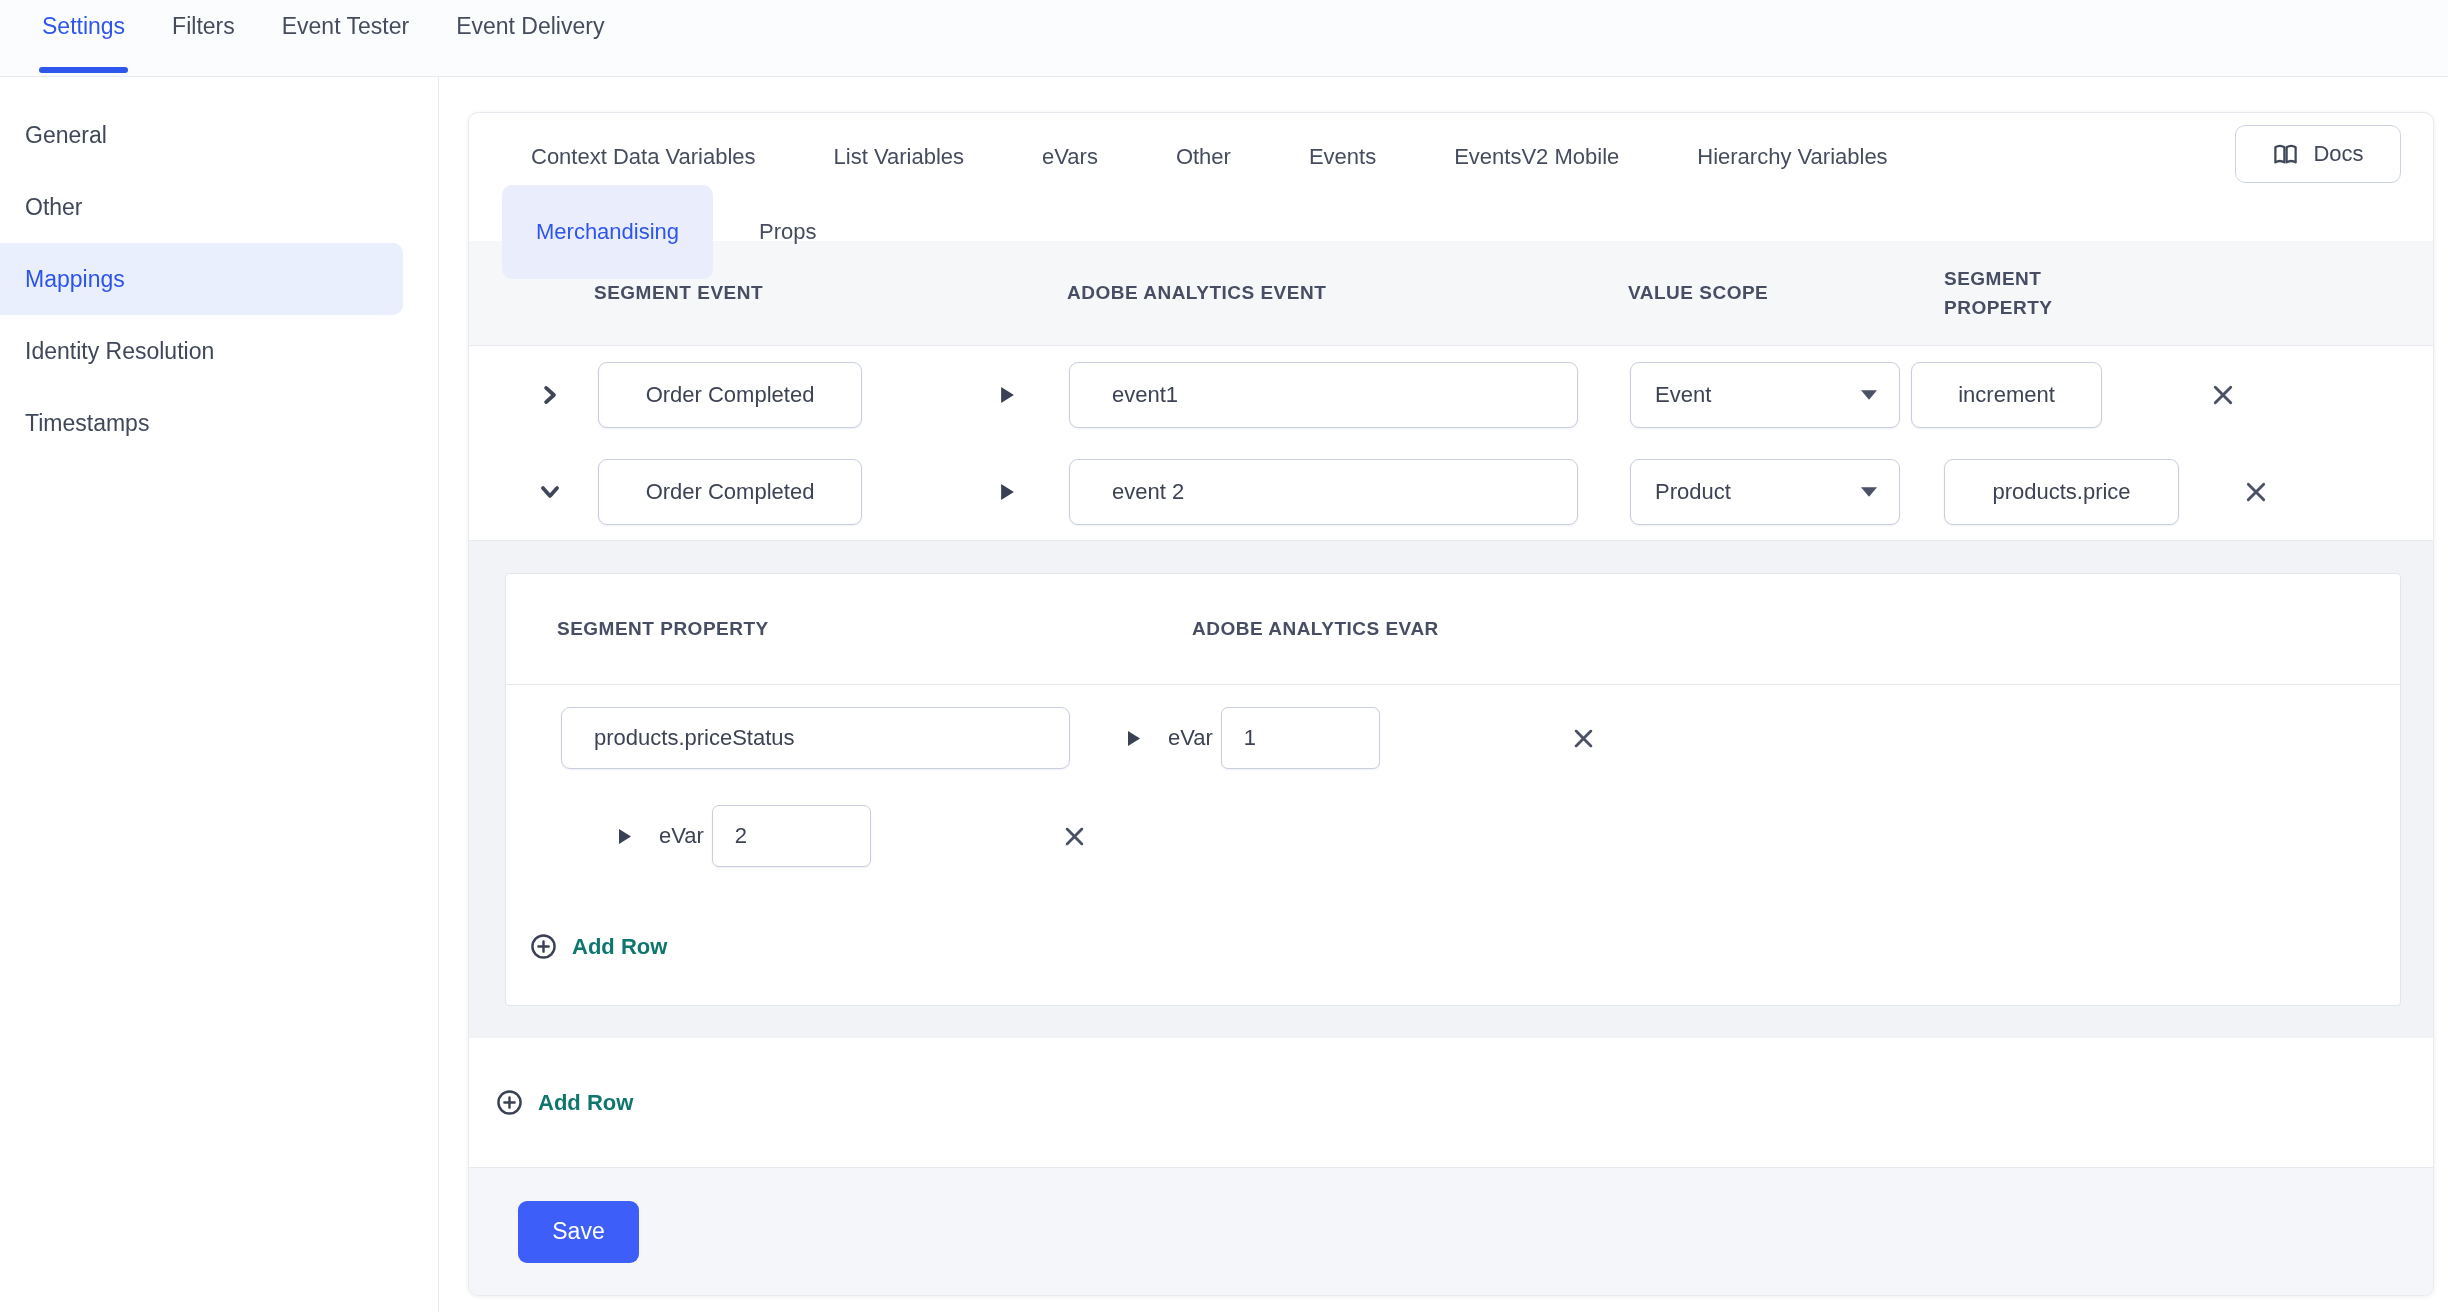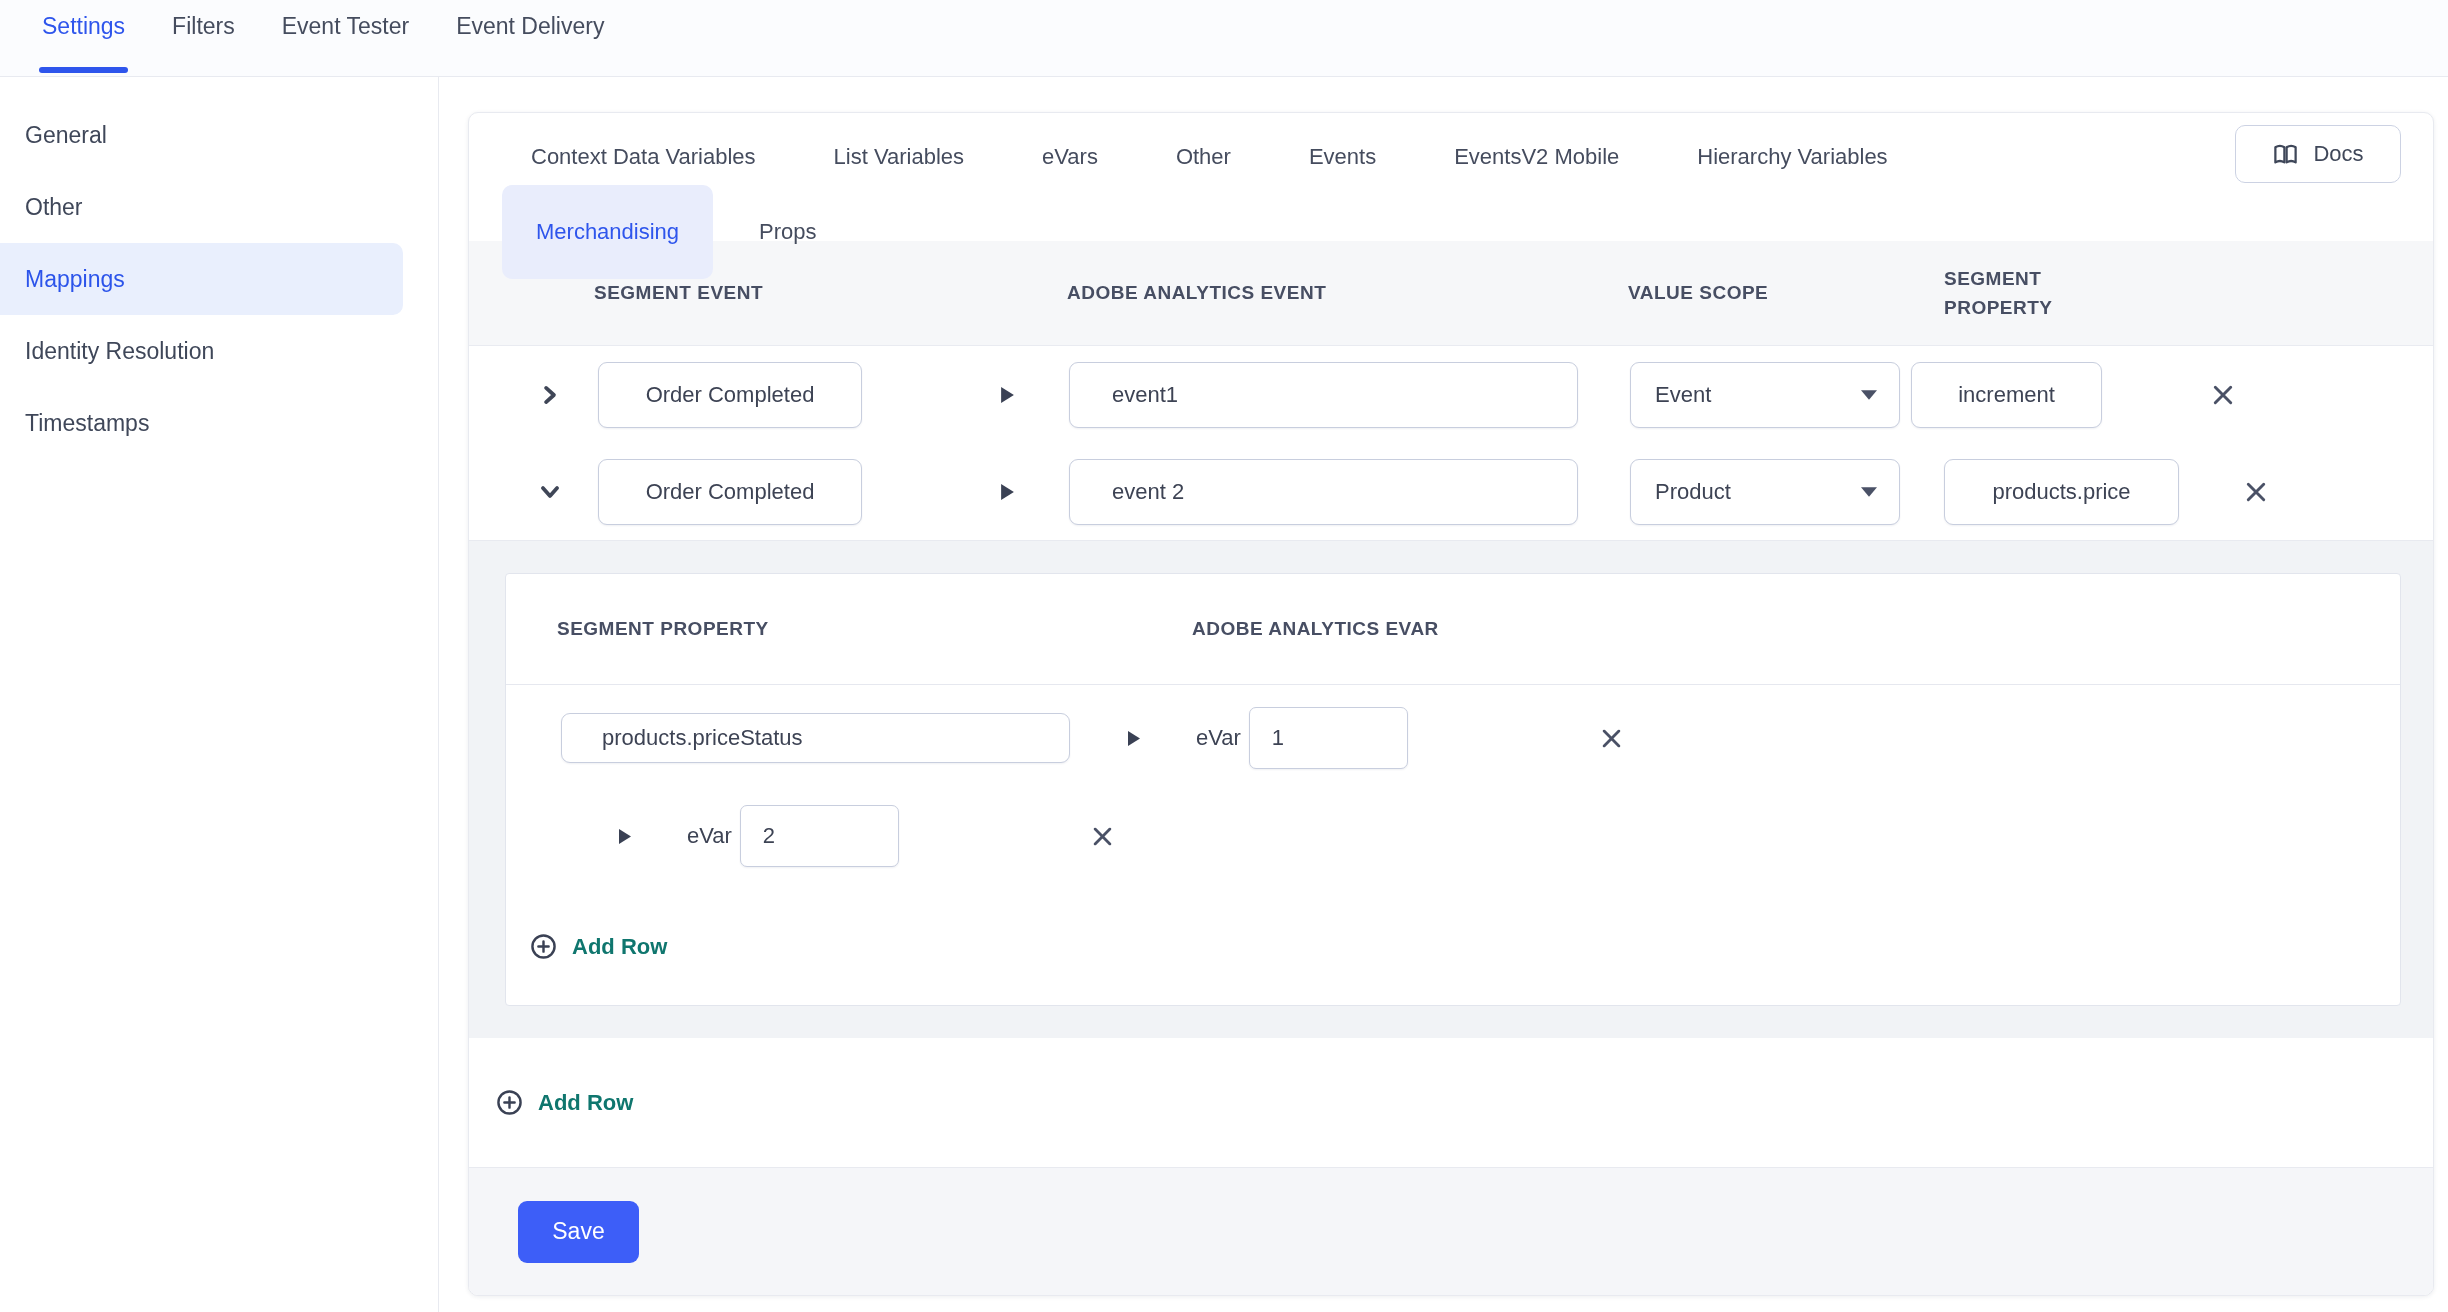--- a/index.html
+++ b/index.html
@@ -69,23 +69,23 @@
 
   
   .expanded { height:498px; background:#f1f3f6; border-top:1px solid #e8eaf0; padding:32px 0 0 36px; }
   .subcard { width:1896px; height:433px; background:#fff; border:1px solid #e2e5ed; border-radius:4px; }
   .sub-head { height:111px; border-bottom:1px solid #e6e8ef; display:flex; align-items:center;
     padding-left:51px; font-size:19px; font-weight:600; letter-spacing:.5px;
     color:#474e63; text-transform:uppercase; }
   .sh1 { width:635px; }
   .sub-row { height:90px; display:flex; align-items:center; padding-left:55px; margin-top:8px; }
   .sub-row:first-of-type { margin-top:14px; }
-  .box-prop { width:509px; justify-content:flex-start; padding-left:40px; height:50px; }
+  .box-prop { width:509px; justify-content:flex-start; padding-left:32px; height:62px; }
   .sub-arrow { margin-left:58px; color:#3a4154; display:flex; }
-  .evar-label { margin-left:56px; font-size:22px; color:#3d4354; }
+  .evar-label { margin-left:28px; font-size:22px; color:#3d4354; }
   .box-num { width:159px; height:62px; margin-left:8px; border-radius:7px;
     justify-content:flex-start; padding-left:22px; }
   .x-sub { margin-left:186px; }
   .addrow { display:flex; align-items:center; gap:15px; color:#0f766e; cursor:pointer;
     font-size:22px; font-weight:700; background:none; border:none; font-family:inherit; }
   .addrow-inner { margin:52px 0 0 24px; }
 
   
   .outer-add { height:129px; background:#fff; display:flex; align-items:center; padding-left:27px; }
 

